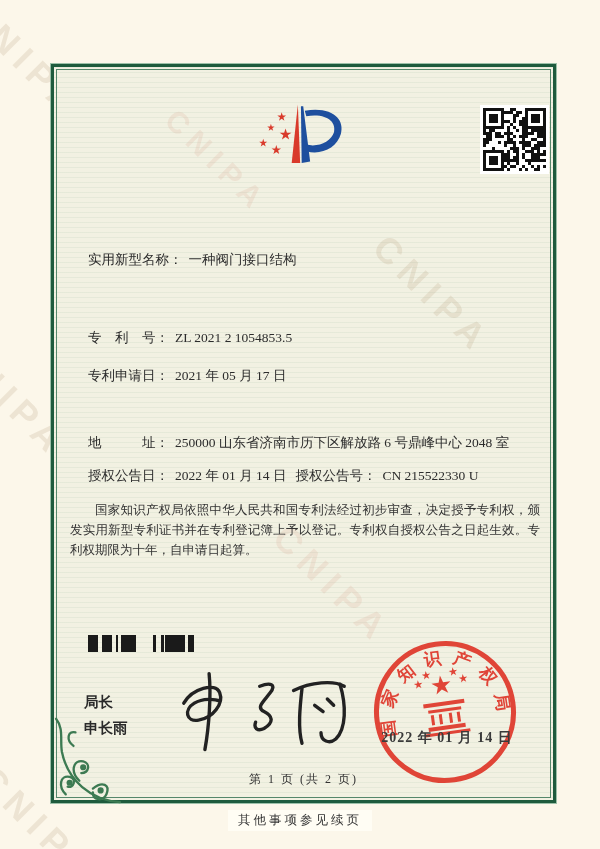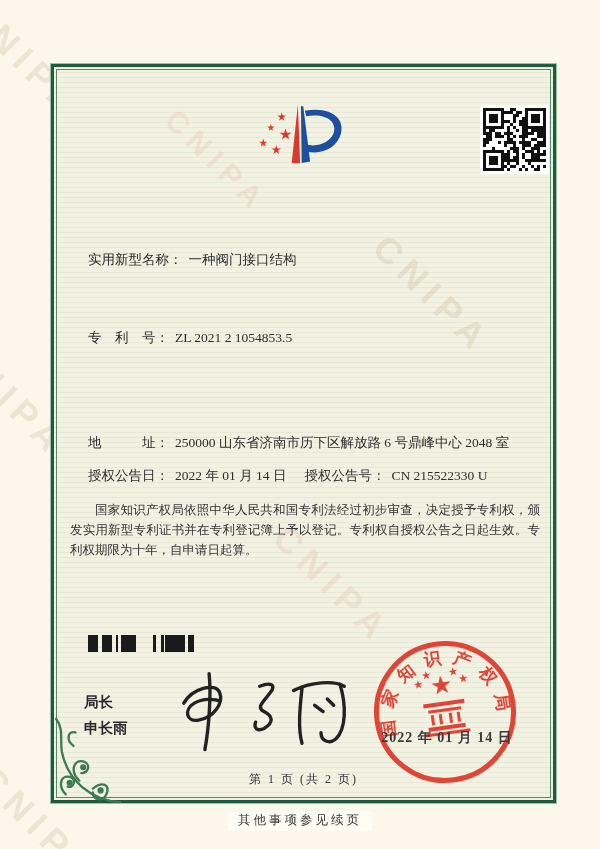--- a/index.html
+++ b/index.html
@@ -29,21 +29,21 @@
       grid-template-columns:repeat(21,3px);grid-auto-rows:3px;background:#fff;padding:3px;}
   .qr i{display:block;}
 
   .title{position:absolute;left:0;right:0;top:116px;text-align:center;
          font-size:30px;font-weight:600;letter-spacing:9px;color:#151515;}
 
   .row{position:absolute;left:34px;right:30px;font-size:13.5px;color:#2c2c2c;white-space:nowrap;}
   .row .lab{display:inline-block;}
   .row .val{margin-left:6px;}
   .grant{display:flex;align-items:baseline;}
-  .grant .pair2{margin-left:18px;text-align:center;}
+  .grant .pair2{margin-left:9px;text-align:center;}
 
   .body-text{position:absolute;left:16px;width:470px;top:433px;
              font-size:12.5px;line-height:1.6;color:#333;text-align:justify;}
   .body-text p{margin:0 0 2px 0;text-indent:2em;}
 
   .barcode{position:absolute;left:34px;top:568px;height:17px;display:flex;}
   .barcode span{height:100%;}
 
   .signer{position:absolute;left:30px;top:622px;font-family:"Liberation Sans", sans-serif;
           font-weight:600;font-size:14.5px;color:#2a2a2a;line-height:26px;}
@@ -533,20 +533,23 @@
         <i style=""></i>
         <i style=""></i>
       </div>
 
 
     <div class="row" style="top:184px">
       <span class="lab">实用新型名称：</span><span class="val">一种阀门接口结构</span>
     </div>
     <div class="row" style="top:262px">
       <span class="lab">专　利　号：</span><span class="val">ZL 2021 2 1054853.5</span>
+    </div>
+    <div class="row" style="top:300px">
+      <span class="lab">专利申请日：</span><span class="val">2021 年 05 月 17 日</span>
     </div>
     <div class="row" style="top:367px">
       <span class="lab">地　　　址：</span><span class="val">250000 山东省济南市历下区解放路 6 号鼎峰中心 2048 室</span>
     </div>
     <div class="row grant" style="top:400px">
       <span>授权公告日：</span>
       <span class="val">2022 年 01 月 14 日</span>
       <span class="pair2">授权公告号：</span>
       <span class="val">CN 215522330 U</span>
     </div>

